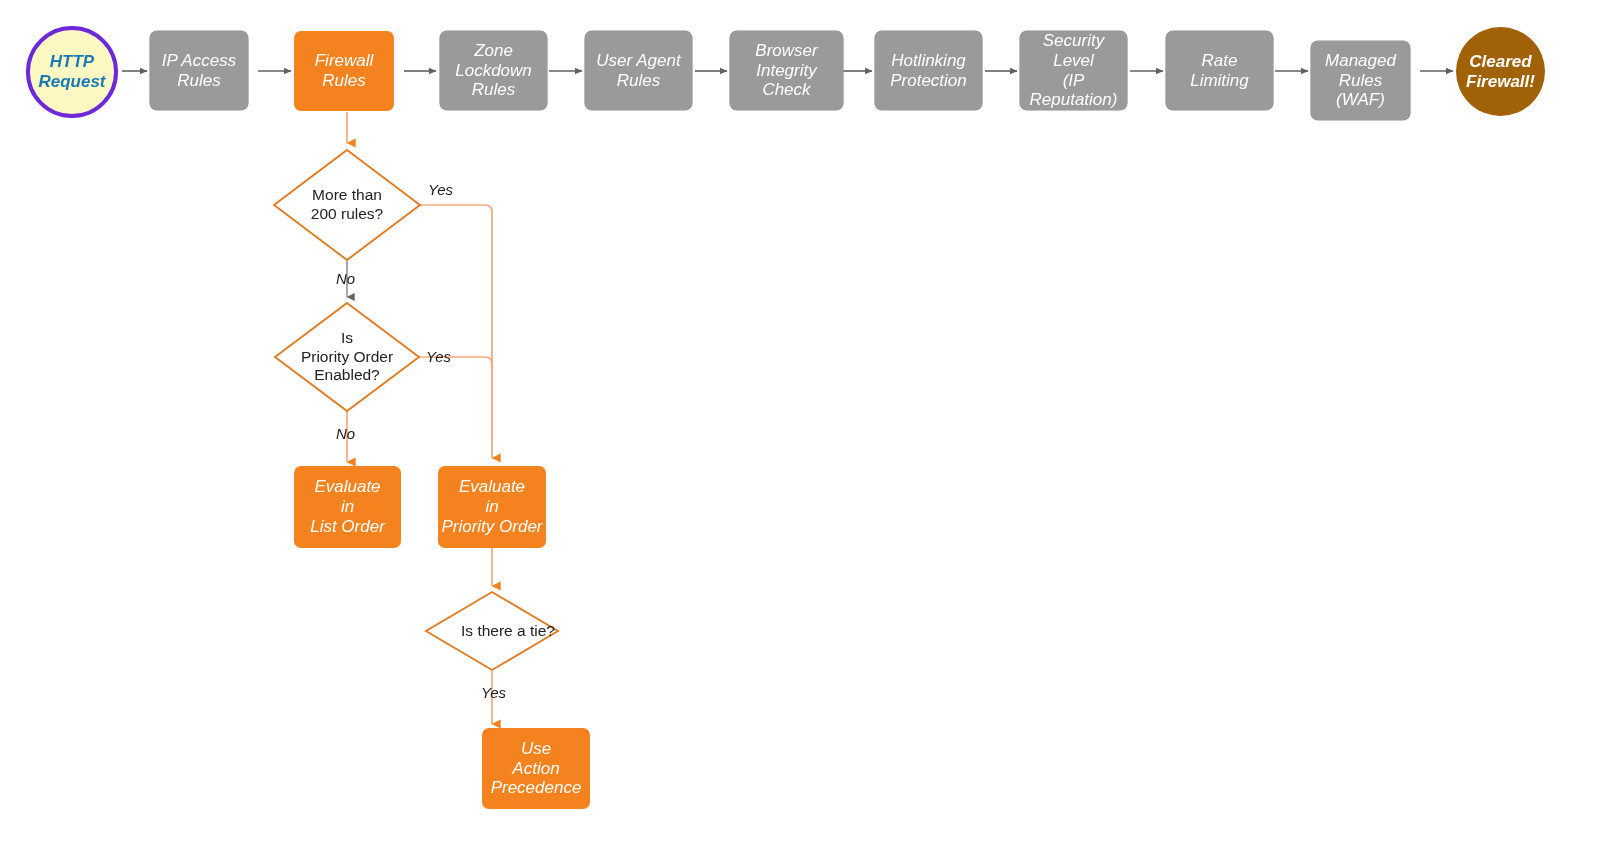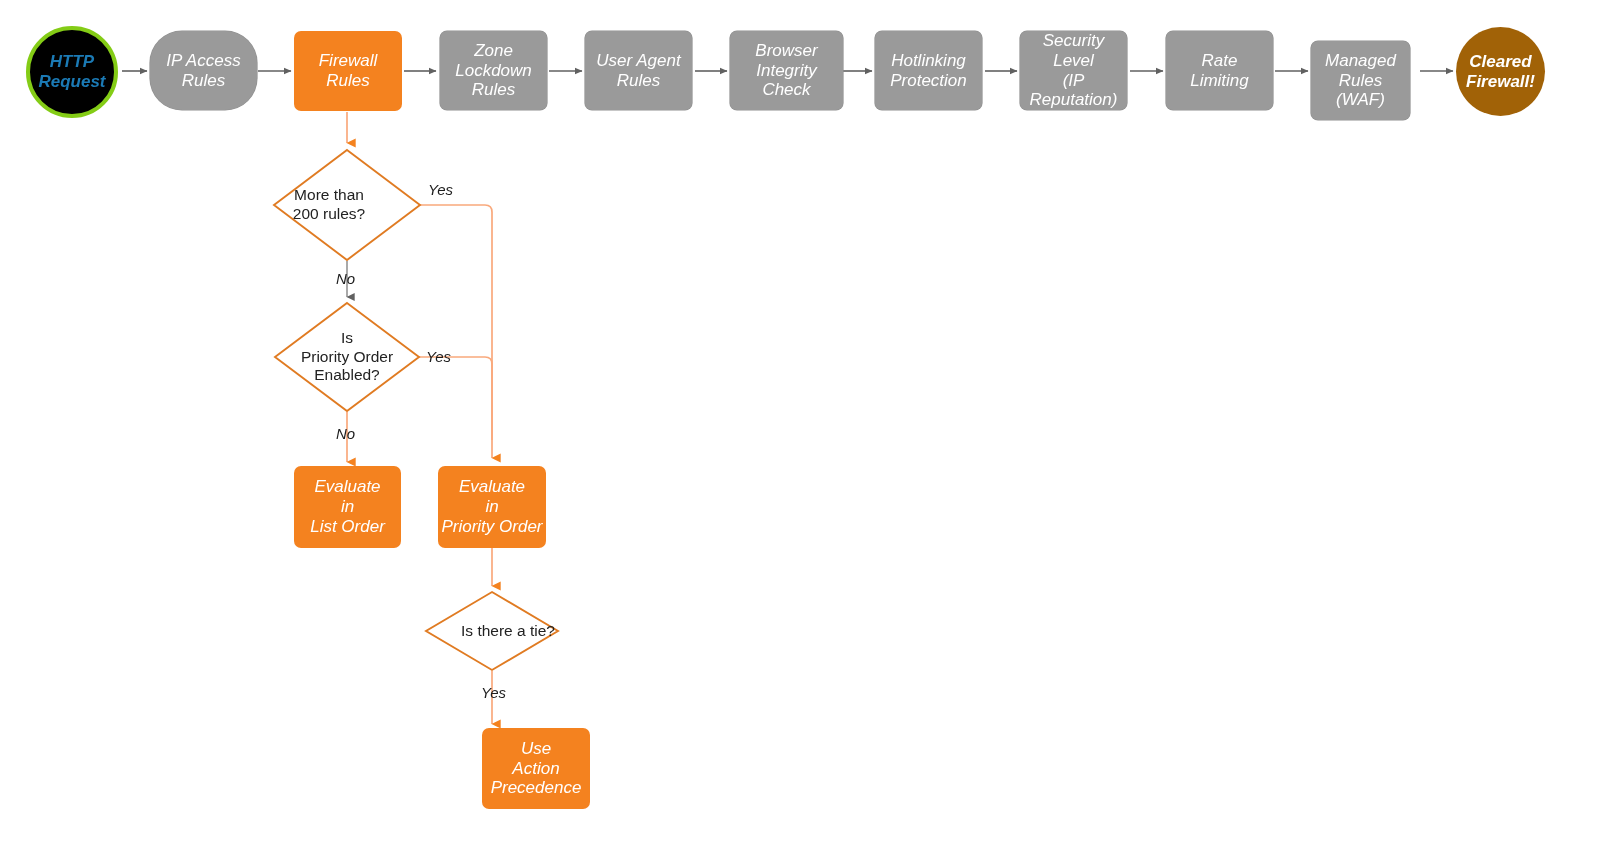--- a/index.html
+++ b/index.html
@@ -57,22 +57,22 @@
   }
 
   
   .circle {
     border-radius: 50%;
     font-style: italic;
     font-weight: bold;
     font-size: 17px;
   }
   .circle.hollow {
-    background: #000000;
-    border: 4px solid #84cc16;
+    background: #fef9c3;
+    border: 4px solid #6d28d9;
     color: #1b7ab5;
   }
   .circle.filled {
     background: #a16207;
     color: #ffffff;
   }
 
   
   .diamond-label {
     position: absolute;
@@ -157,24 +157,24 @@
     <g fill="#ffffff" stroke="#e07b22" stroke-width="1.9">
       <polygon points="347,150 420,205 347,260 274,205"></polygon>
       <polygon points="347,303 419,357 347,411 275,357"></polygon>
       <polygon points="492,592 558,631 492,670 426,631"></polygon>
     </g>
   </svg>
 
   <div class="node circle hollow" style="left:26px; top:26px; width:92px; height:92px;">HTTP
 Request</div>
 
-  <div class="node box gray" style="left:150px; top:31px; width:107px; height:79px;border-radius:32px;">IP Access
-Rules</div>
-
-  <div class="node box orange" style="left:294px; top:31px; width:108px; height:80px;">Firewall
+  <div class="node box gray" style="left:150px; top:31px; width:98px; height:79px;">IP Access
+Rules</div>
+
+  <div class="node box orange" style="left:294px; top:31px; width:100px; height:80px;">Firewall
 Rules</div>
 
   <div class="node box gray" style="left:440px; top:31px; width:107px; height:79px;">Zone
 Lockdown
 Rules</div>
 
   <div class="node box gray" style="left:585px; top:31px; width:107px; height:79px;">User Agent
 Rules</div>
 
   <div class="node box gray" style="left:730px; top:31px; width:113px; height:79px;">Browser
@@ -191,21 +191,21 @@
 Level
 (IP Reputation)</div>
 
   <div class="node box gray" style="left:1311px; top:41px; width:99px; height:79px;">Managed
 Rules
 (WAF)</div>
 
   <div class="node circle filled" style="left:1456px; top:27px; width:89px; height:89px;">Cleared
 Firewall!</div>
 
-  <div class="diamond-label" style="left:264px; top:175px; width:130px; height:60px;">More than
+  <div class="diamond-label" style="left:282px; top:175px; width:130px; height:60px;">More than
 200 rules?</div>
 
   <div class="diamond-label" style="left:279px; top:320px; width:136px; height:74px;">Is
 Priority Order
 Enabled?</div>
 
   <div class="diamond-label" style="left:448px; top:616px; width:120px; height:30px;">Is there a tie?</div>
 
   <div class="node box orange" style="left:294px; top:466px; width:107px; height:82px;">Evaluate
 in

